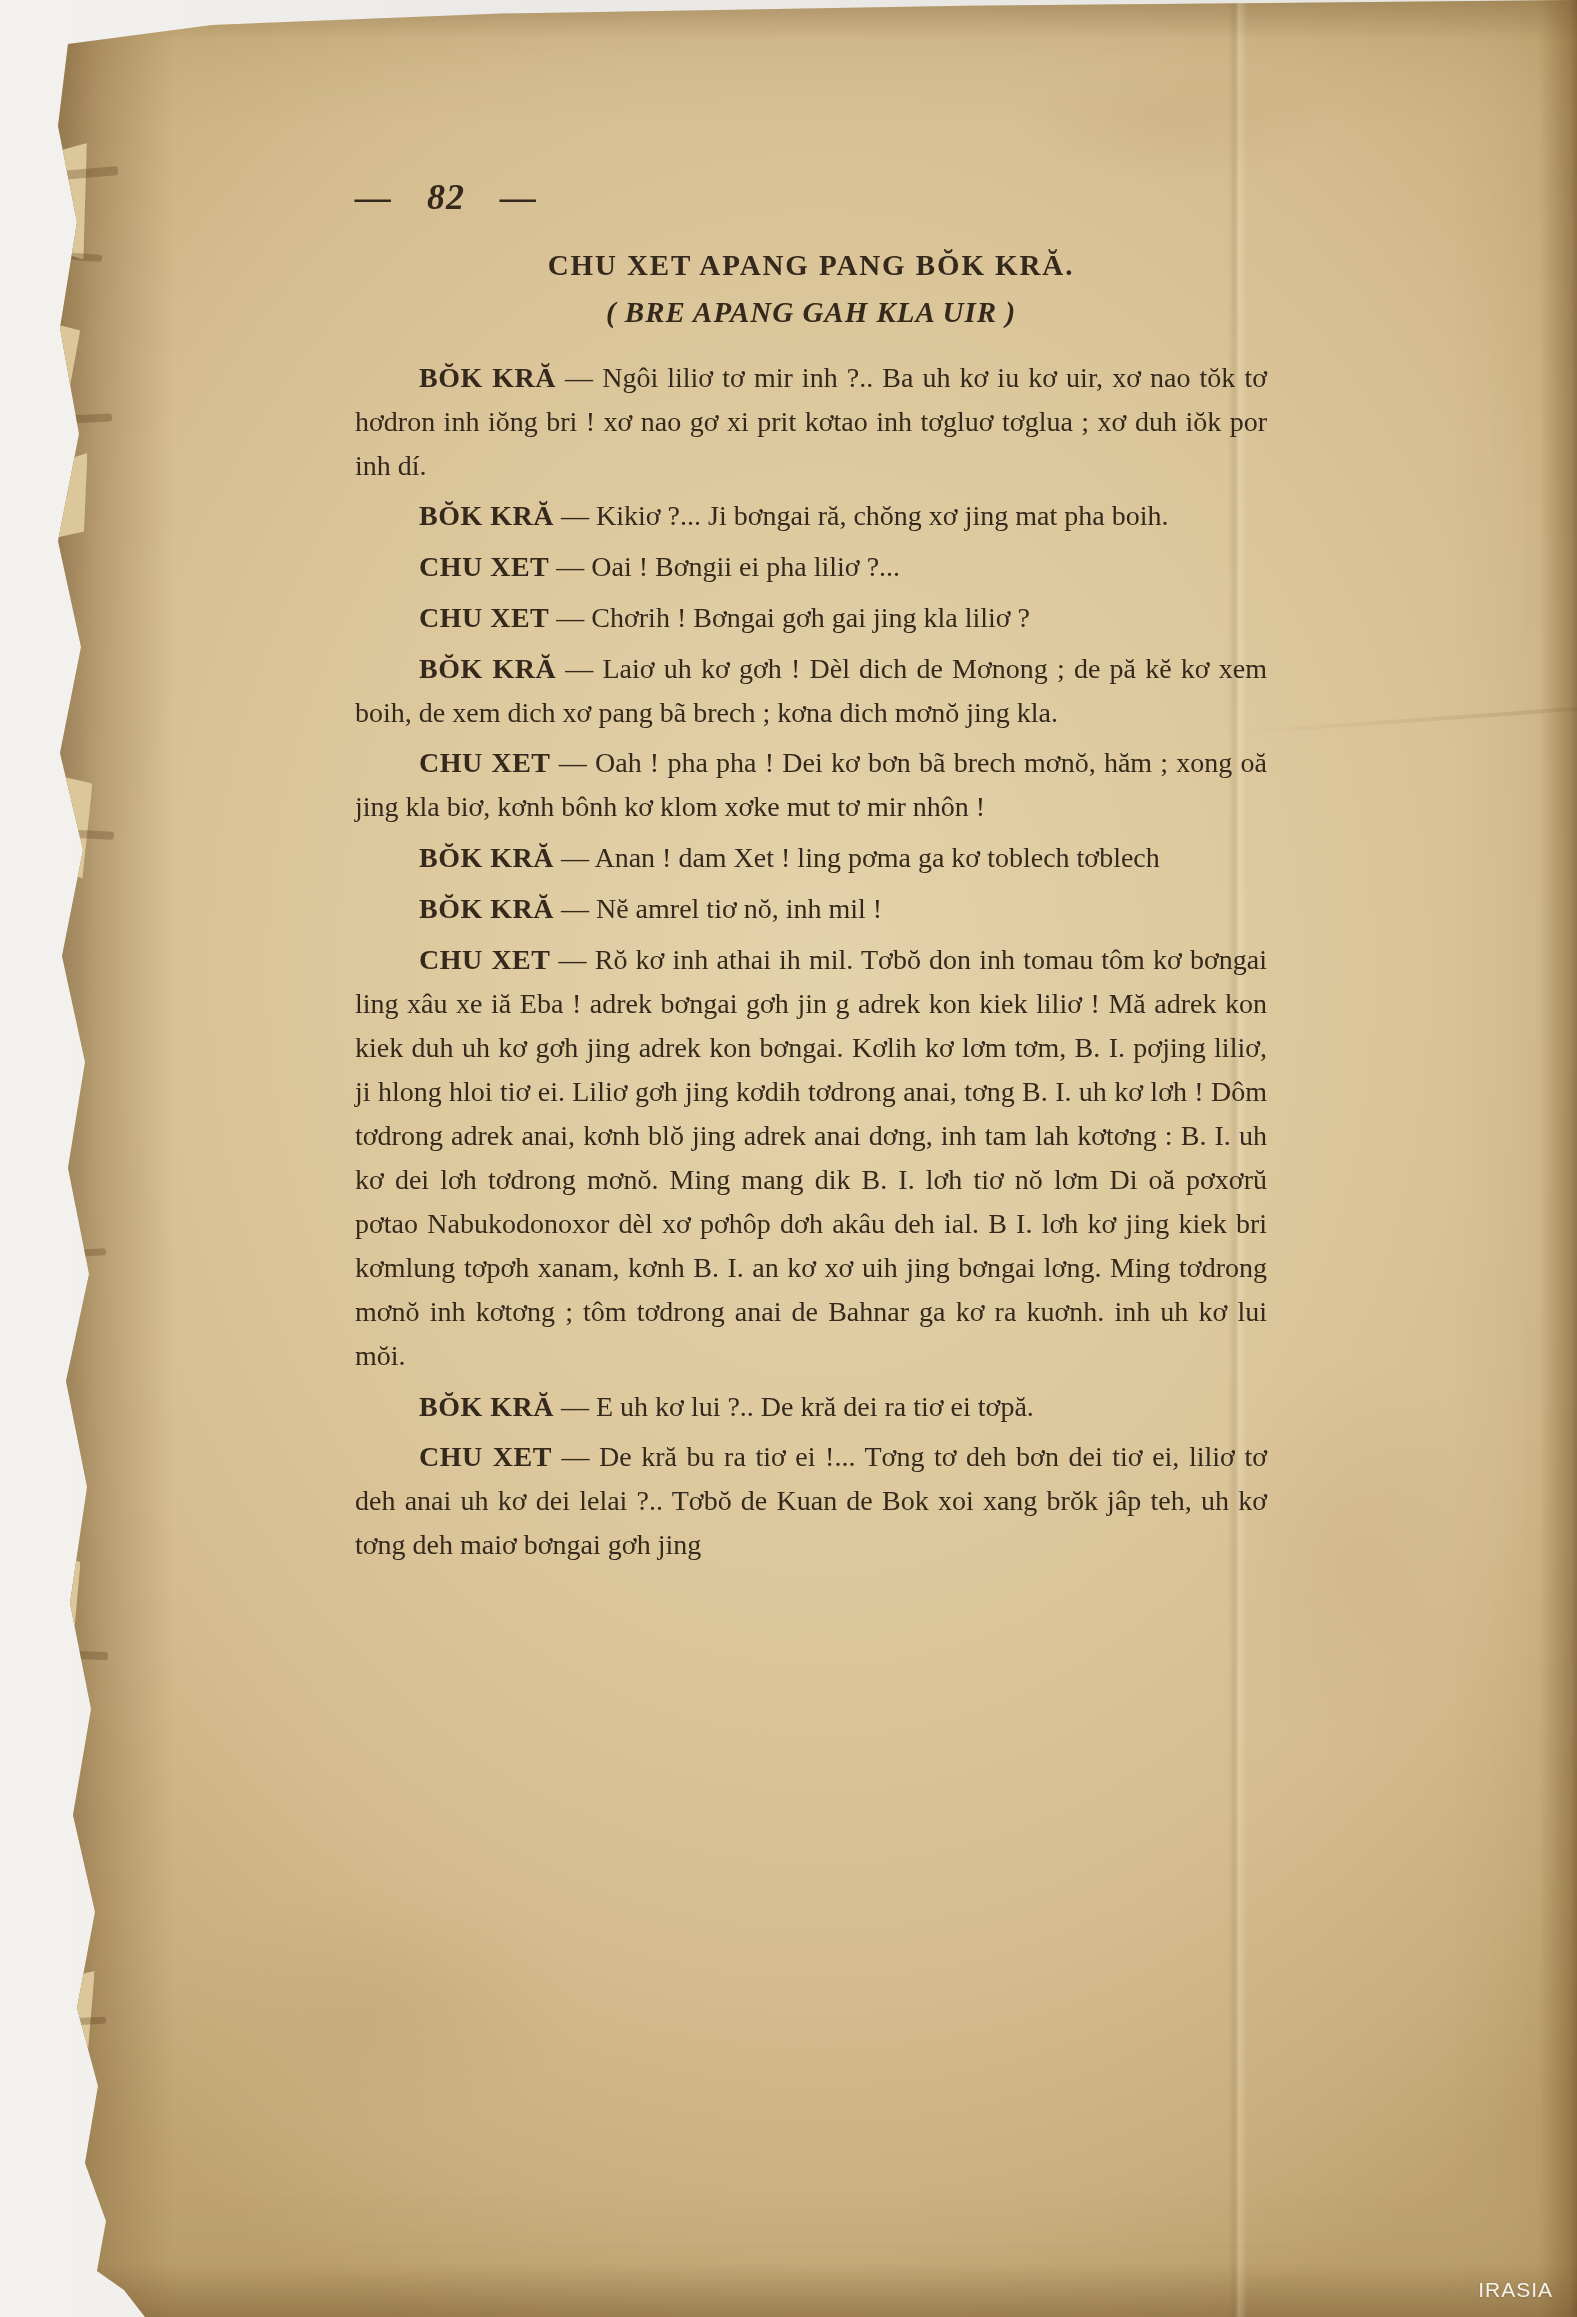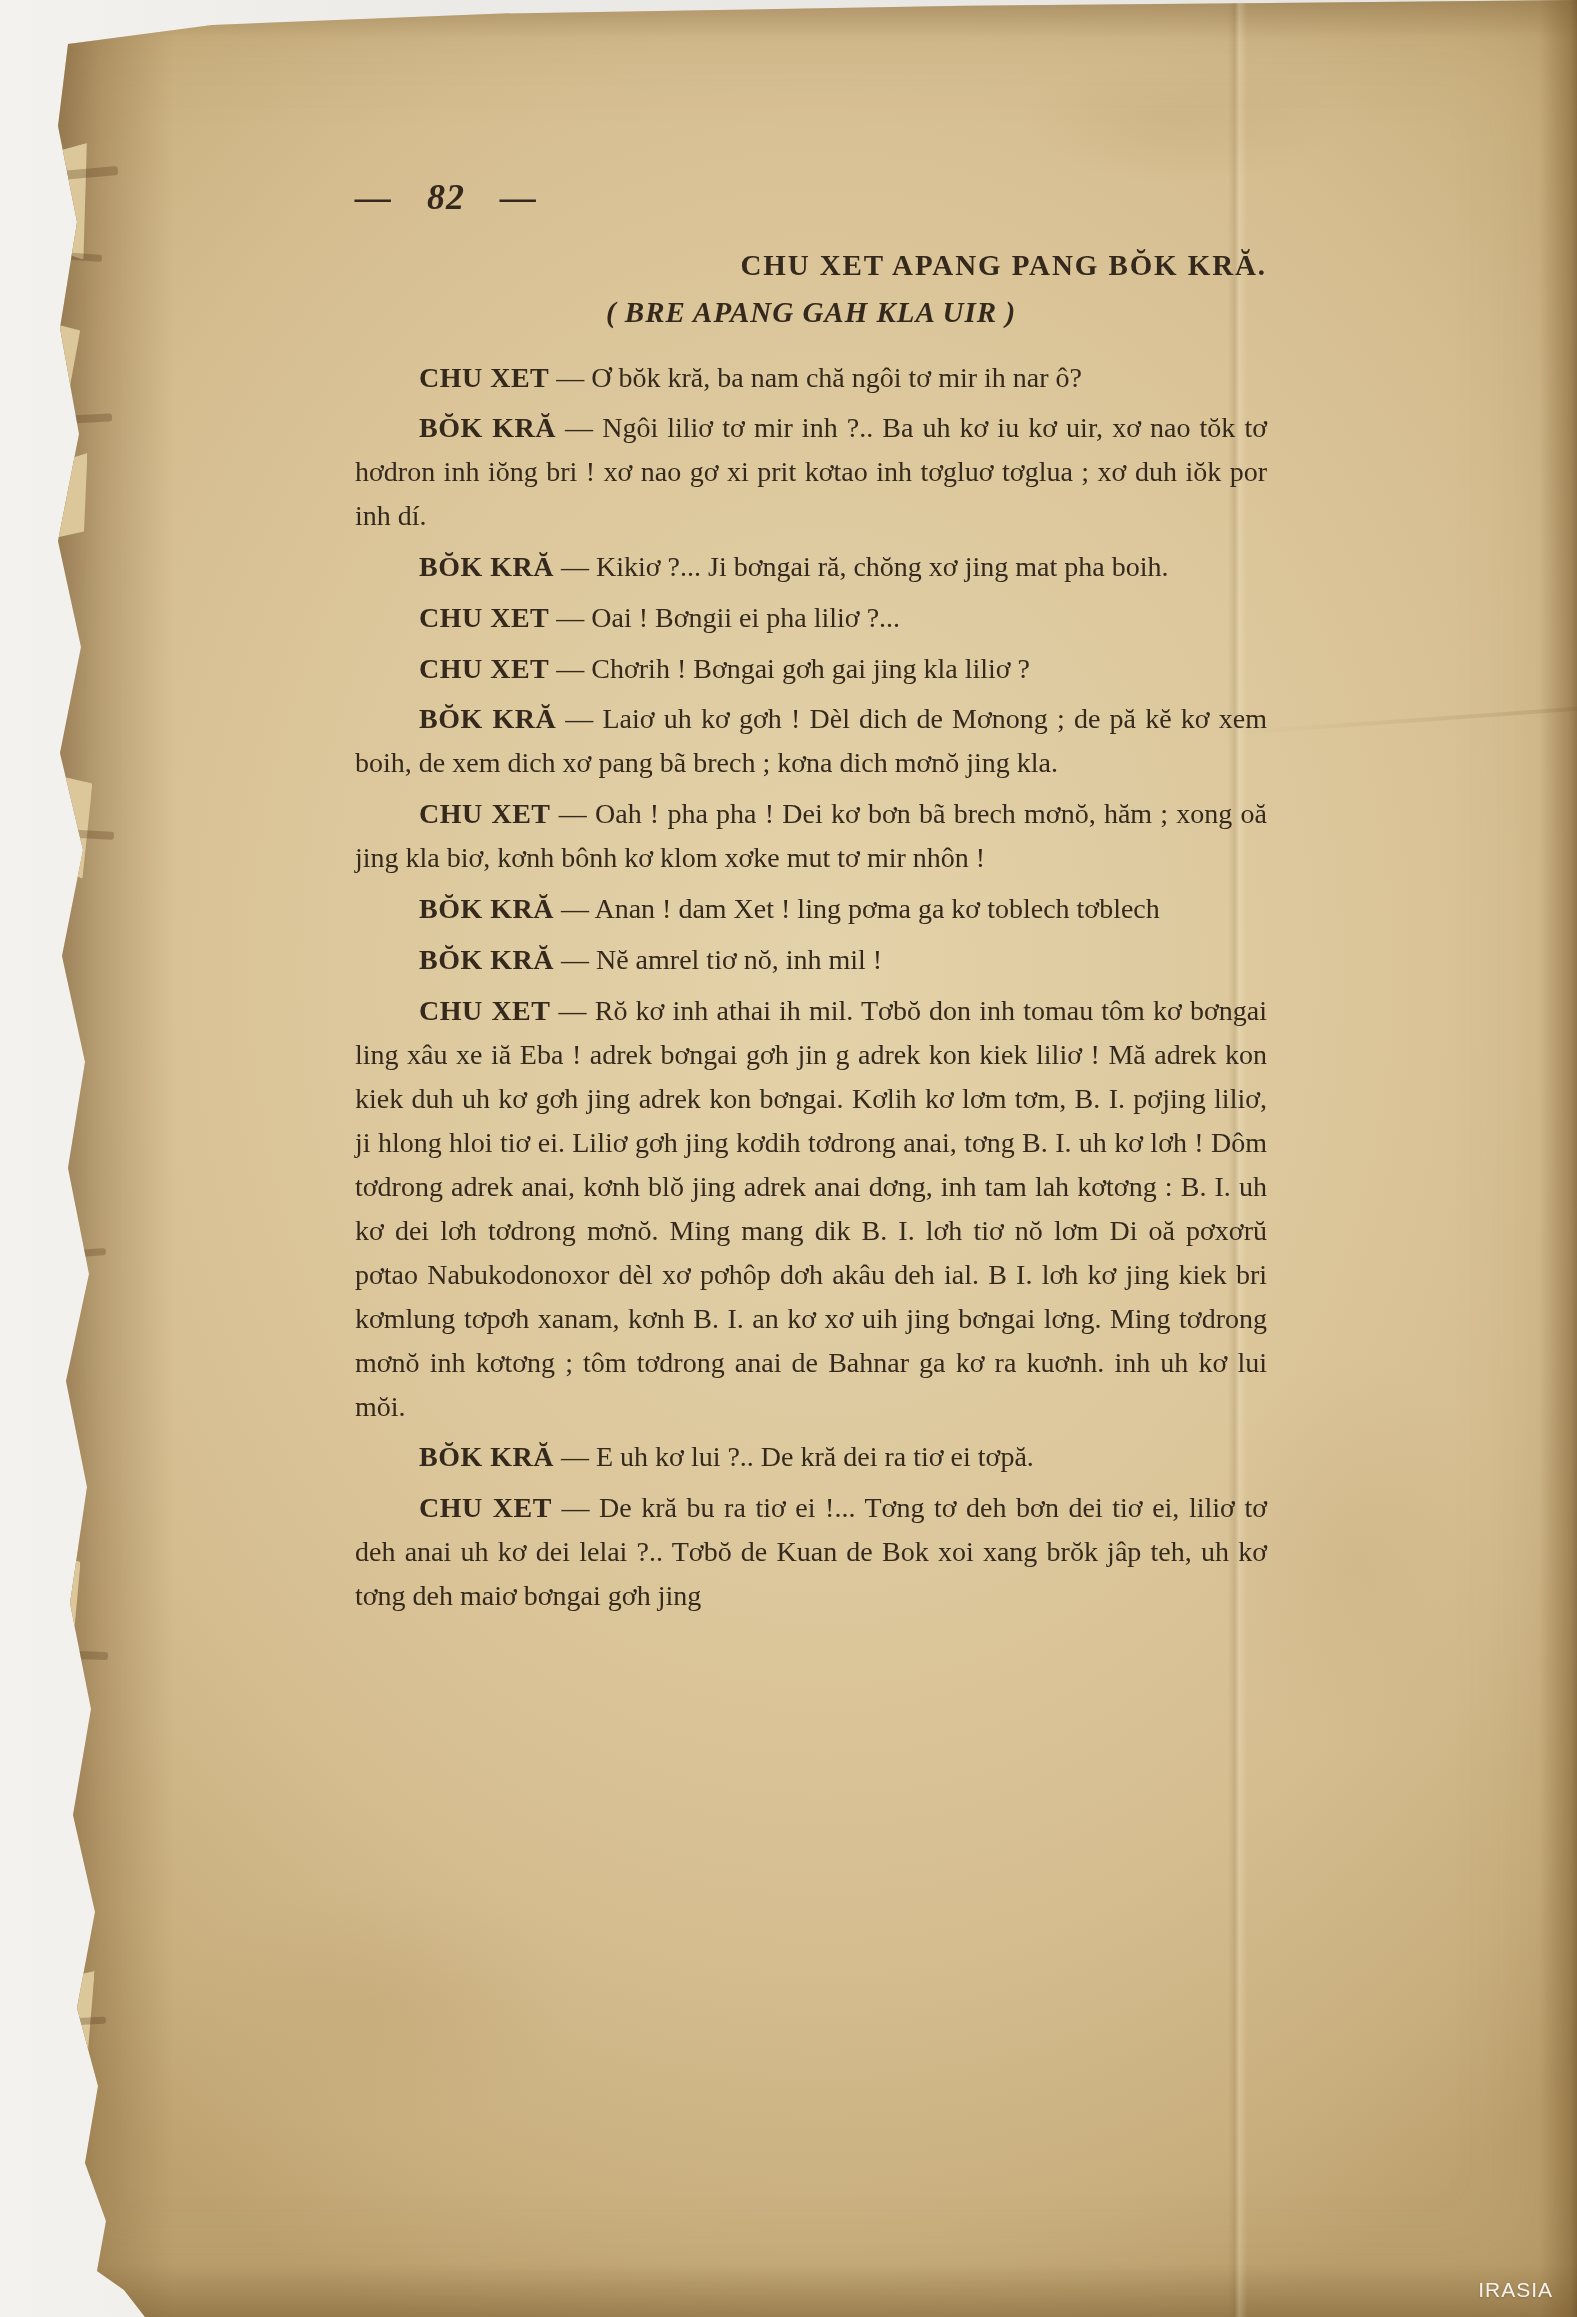--- a/index.html
+++ b/index.html
@@ -75,21 +75,21 @@
     position:absolute;left:355px;top:176px;width:912px;
     color:#34291c;
   }
   .page-number{
     text-align:left;font-weight:bold;font-size:36px;letter-spacing:1px;
     margin:0 0 31px 0;
     font-style:italic;
   }
   .page-number .num{margin:0 35px;}
   .heading{
-    text-align:right;font-weight:bold;font-size:29px;letter-spacing:1.9px;
+    text-align:center;font-weight:bold;font-size:29px;letter-spacing:1.9px;
     margin:0 0 13.5px 0;
   }
   .subheading{
     text-align:center;font-weight:bold;font-style:italic;font-size:29px;letter-spacing:1px;
     margin:0 0 27px 0;
   }
   .dialogue p{
     margin:0 0 6.8px 0;
     font-size:28px;line-height:44px;
     text-align:justify;text-indent:64px;
@@ -132,21 +132,20 @@
 
   <div class="stain s1"></div>
   <div class="stain s2"></div>
   <div class="stain s3"></div>
 
   <div class="text-block">
     <div class="page-number"><span>—</span><span class="num">82</span><span>—</span></div>
     <div class="heading">CHU XET APANG PANG BŎK KRĂ.</div>
     <div class="subheading">( BRE APANG GAH KLA UIR )</div>
     <div class="dialogue">
-        <p><span class="speaker">CHU XET</span><span> — Ơ bŏk kră, ba nam chă ngôi tơ mir ih nar ô?</span></p>
         <p><span class="speaker">BŎK KRĂ</span><span> — Ngôi liliơ tơ mir inh ?.. Ba uh kơ iu kơ uir, xơ nao tŏk tơ hơdron inh iŏng bri ! xơ nao gơ xi prit kơtao inh tơgluơ tơglua ; xơ duh iŏk por inh dí.</span></p>
         <p><span class="speaker">BŎK KRĂ</span><span> — Kikiơ ?... Ji bơngai ră, chŏng xơ jing mat pha boih.</span></p>
         <p><span class="speaker">CHU XET</span><span> — Oai ! Bơngii ei pha liliơ ?...</span></p>
         <p><span class="speaker">CHU XET</span><span> — Chơrih ! Bơngai gơh gai jing kla liliơ ?</span></p>
         <p><span class="speaker">BŎK KRĂ</span><span> — Laiơ uh kơ gơh ! Dèl dich de Mơnong ; de pă kĕ kơ xem boih, de xem dich xơ pang bã brech ; kơna dich mơnŏ jing kla.</span></p>
         <p><span class="speaker">CHU XET</span><span> — Oah ! pha pha ! Dei kơ bơn bã brech mơnŏ, hăm ; xong oă jing kla biơ, kơnh bônh kơ klom xơke mut tơ mir nhôn !</span></p>
         <p><span class="speaker">BŎK KRĂ</span><span> — Anan ! dam Xet ! ling pơma ga kơ toblech tơblech</span></p>
         <p><span class="speaker">BŎK KRĂ</span><span> — Nĕ amrel tiơ nŏ, inh mil !</span></p>
         <p><span class="speaker">CHU XET</span><span> — Rŏ kơ inh athai ih mil. Tơbŏ don inh tomau tôm kơ bơngai ling xâu xe iă Eba ! adrek bơngai gơh jin g adrek kon kiek liliơ ! Mă adrek kon kiek duh uh kơ gơh jing adrek kon bơngai. Kơlih kơ lơm tơm, B. I. pơjing liliơ, ji hlong hloi tiơ ei. Liliơ gơh jing kơdih tơdrong anai, tơng B. I. uh kơ lơh ! Dôm tơdrong adrek anai, kơnh blŏ jing adrek anai dơng, inh tam lah kơtơng : B. I. uh kơ dei lơh tơdrong mơnŏ. Ming mang dik B. I. lơh tiơ nŏ lơm Di oă pơxơrŭ pơtao Nabukodonoxor dèl xơ pơhôp dơh akâu deh ial. B I. lơh kơ jing kiek bri kơmlung tơpơh xanam, kơnh B. I. an kơ xơ uih jing bơngai lơng. Ming tơdrong mơnŏ inh kơtơng ; tôm tơdrong anai de Bahnar ga kơ ra kuơnh. inh uh kơ lui mŏi.</span></p>
         <p><span class="speaker">BŎK KRĂ</span><span> — E uh kơ lui ?.. De kră dei ra tiơ ei tơpă.</span></p>

